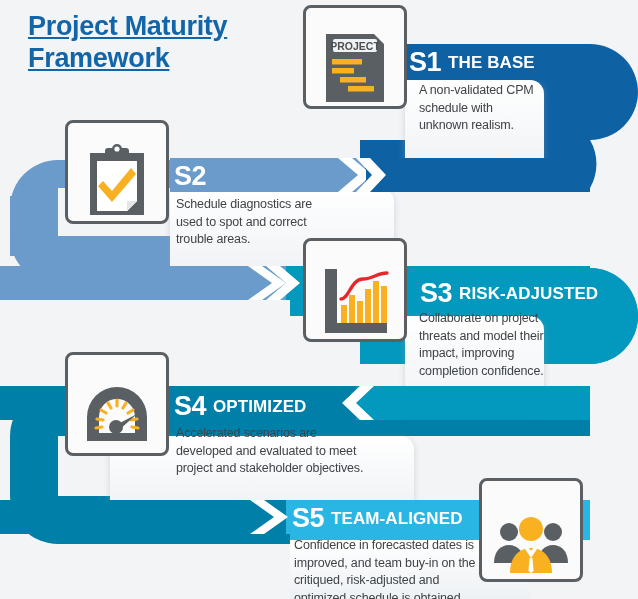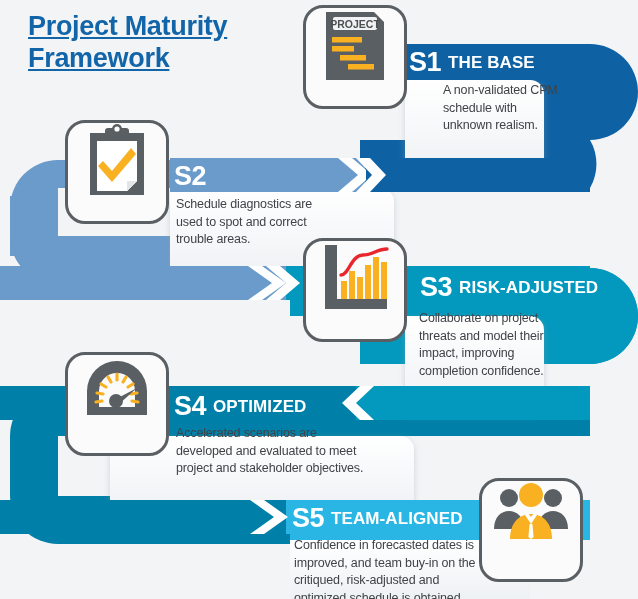--- a/index.html
+++ b/index.html
@@ -16,23 +16,23 @@
 
   .title{
     position:absolute;left:28px;top:10px;width:290px;
     font-size:27px;line-height:32px;font-weight:bold;
     color:#1265a8;letter-spacing:-0.3px;text-decoration:underline;
   }
 
   
   .tile{
     position:absolute;width:104px;height:104px;
-    background:#fbfbfb;border:3px solid #5a5f63;border-radius:20px;
+    background:#fbfbfb;border:3px solid #5a5f63;border-radius:8px;
     box-sizing:border-box;
-    display:flex;align-items:flex-start;justify-content:center;
+    display:flex;align-items:flex-end;justify-content:center;
   }
   .tile svg{display:block;}
 
   
   .band{
     position:absolute;height:34px;
     display:flex;align-items:center;
     color:#ffffff;white-space:nowrap;
     box-sizing:border-box;
   }
@@ -182,21 +182,21 @@
       <rect x="14" y="29" width="30" height="5.5" fill="#f9b122"></rect>
       <rect x="14" y="38" width="22" height="5.5" fill="#f9b122"></rect>
       <rect x="22" y="47" width="26" height="5.5" fill="#f9b122"></rect>
       <rect x="30" y="56" width="26" height="5.5" fill="#f9b122"></rect>
     </svg>
   </div>
   <div class="band" style="left:409px;top:45px;">
     <span class="sn">S1</span>
     <span class="nm">THE BASE</span>
   </div>
-  <div class="body" style="left:419px;top:82px;width:118px;margin-left:24px;">A non-validated CPM schedule with unknown realism.</div>
+  <div class="body" style="left:419px;top:82px;width:118px;">A non-validated CPM schedule with unknown realism.</div>
 
   <div class="tile" style="left:65px;top:120px;">
     <svg width="70" height="78" viewBox="0 0 70 78">
       <path d="M8 10 H62 V72 H8 Z" fill="#5a5f63"></path>
       <path d="M15 18 H55 V58 L45 68 H15 Z" fill="#ffffff"></path>
       <path d="M55 58 L45 68 V58 Z" fill="#ffffff"></path>
       <path d="M45 58 H55 L45 68 Z" fill="#e3e5e7"></path>
       <rect x="23" y="5" width="24" height="11" rx="3" fill="#5a5f63"></rect>
       <circle cx="35" cy="6" r="5" fill="#5a5f63"></circle>
       <circle cx="35" cy="6" r="2.6" fill="#ffffff"></circle>
@@ -213,21 +213,21 @@
       <path d="M8 4 H20 V58 H70 V68 H8 Z" fill="#5a5f63"></path>
       <rect x="24" y="40" width="6" height="18" fill="#f9b122"></rect>
       <rect x="32" y="30" width="6" height="28" fill="#f9b122"></rect>
       <rect x="40" y="36" width="6" height="22" fill="#f9b122"></rect>
       <rect x="48" y="24" width="6" height="34" fill="#f9b122"></rect>
       <rect x="56" y="16" width="6" height="42" fill="#f9b122"></rect>
       <rect x="64" y="21" width="6" height="37" fill="#f9b122"></rect>
       <path d="M24 34 C32 34 34 14 46 14 C56 14 60 8 70 8" stroke="#e8272d" stroke-width="3.4" fill="none" stroke-linecap="round"></path>
     </svg>
   </div>
-  <div class="band" style="left:420px;top:270px;">
+  <div class="band" style="left:420px;top:276px;">
     <span class="sn">S3</span>
     <span class="nm">RISK-ADJUSTED</span>
   </div>
   <div class="body" style="left:419px;top:310px;width:130px;">Collaborate on project threats and model their impact, improving completion confidence.</div>
 
   <div class="tile" style="left:65px;top:352px;">
     <svg width="76" height="72" viewBox="0 0 76 72">
       <path d="M38 6 A30 30 0 0 1 68 36 V60 H56 V36 A18 18 0 0 0 20 36 V60 H8 V36 A30 30 0 0 1 38 6 Z" fill="#5a5f63"></path>
       <rect x="8" y="52" width="60" height="8" rx="3" fill="#5a5f63"></rect>
       <g stroke="#f9b122" stroke-width="3.2" stroke-linecap="round">

